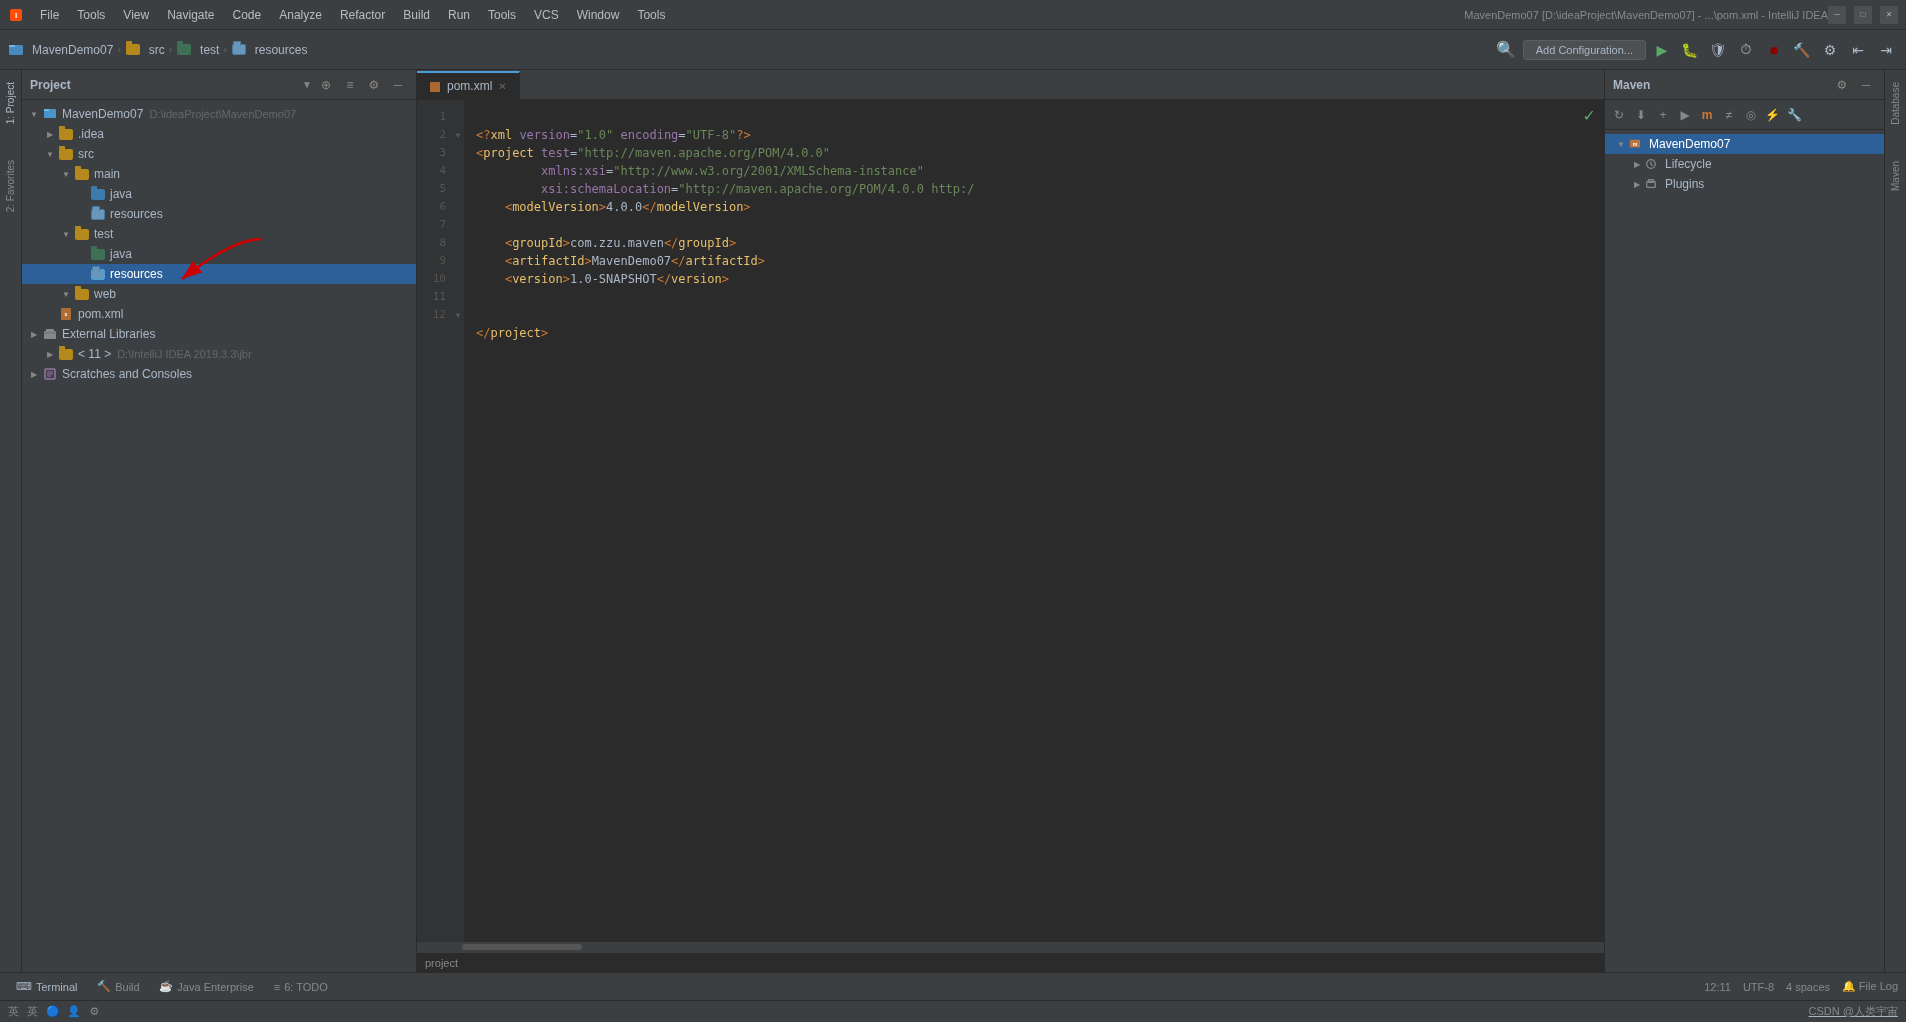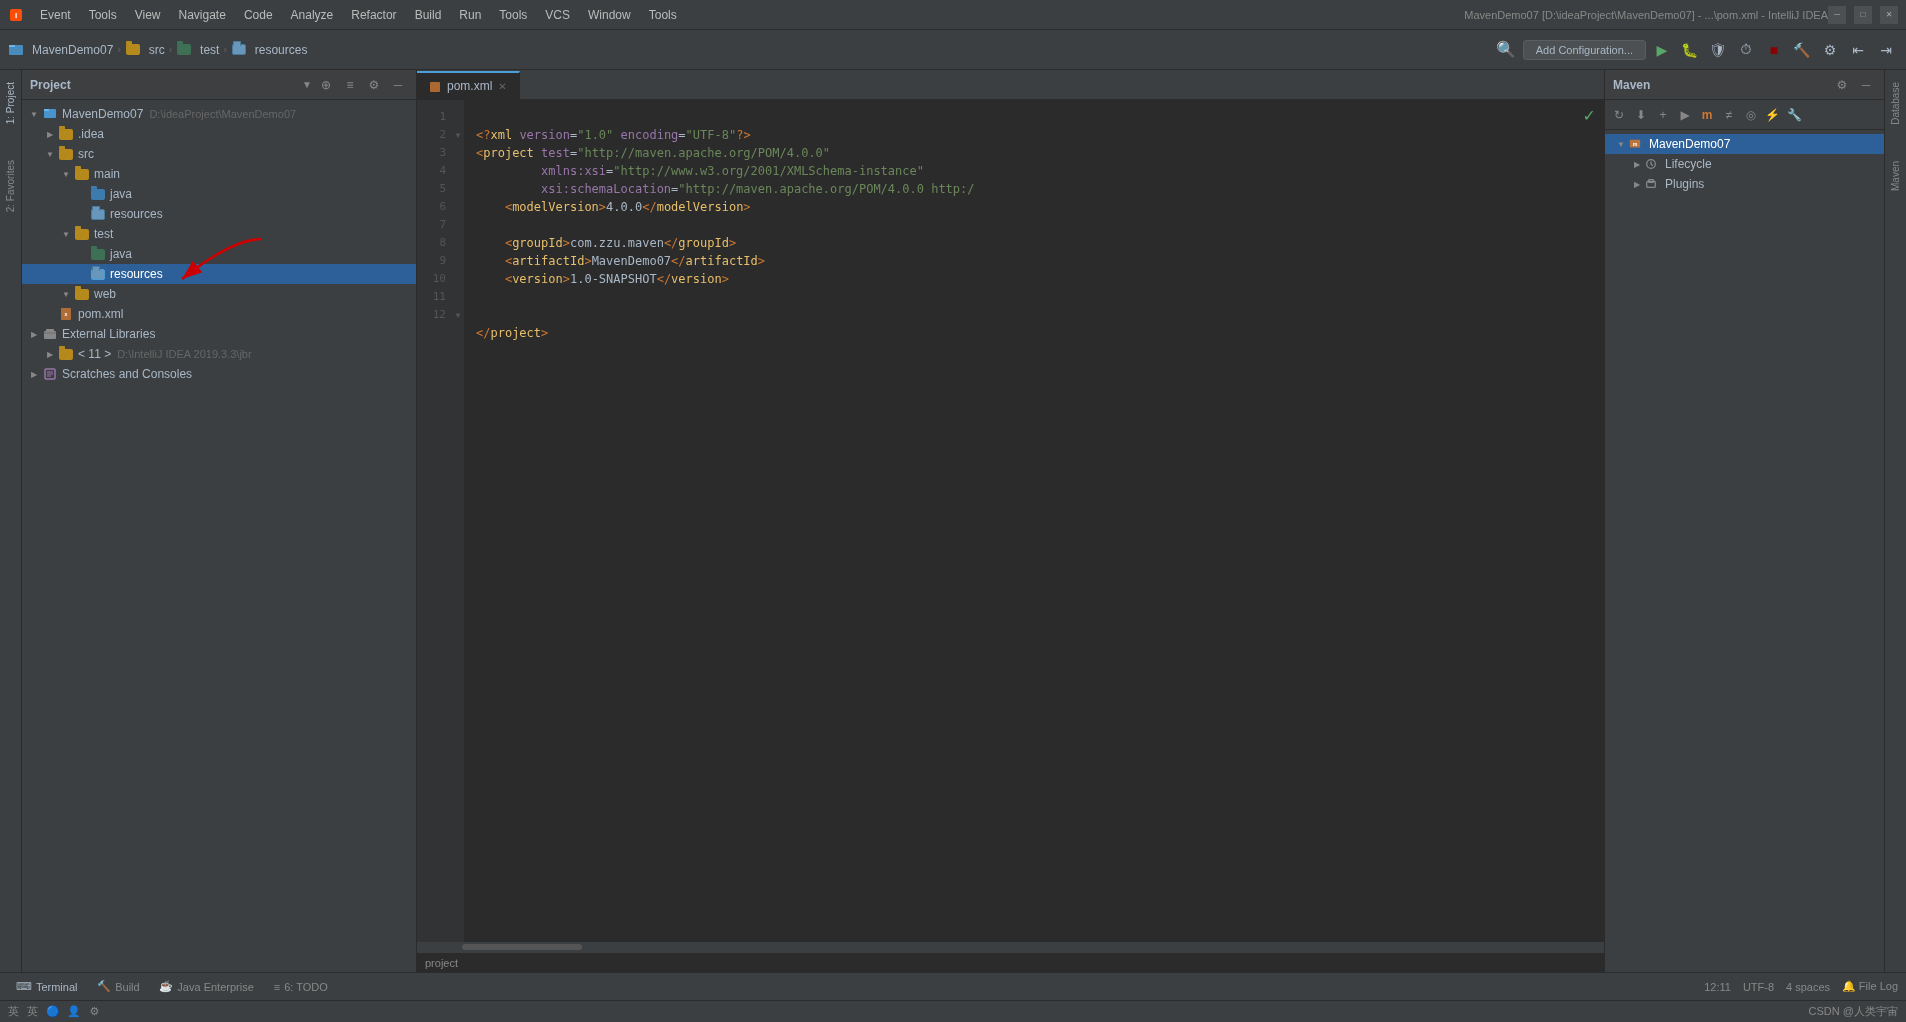--- a/index.html
+++ b/index.html
@@ -479,20 +479,21 @@
     .status-item {
       font-size: 11px;
       color: #888;
       cursor: pointer;
     }
     .status-right {
       margin-left: auto;
       display: flex;
       align-items: center;
       gap: 12px;
+      text-decoration: underline;
     }
 
     
     ::-webkit-scrollbar { width: 6px; height: 6px; }
     ::-webkit-scrollbar-track { background: #3c3f41; }
     ::-webkit-scrollbar-thumb { background: #555; border-radius: 3px; }
 
     .editor-wrapper {
       position: relative;
       flex: 1;
@@ -562,21 +563,21 @@
 <body>
 
 <div class="title-bar">
   <div class="title-bar-logo">
     <svg width="16" height="16" viewBox="0 0 16 16">
       <rect x="2" y="2" width="12" height="12" rx="2" fill="#FC4E08"></rect>
       <text x="8" y="11" text-anchor="middle" fill="white" font-size="8" font-weight="bold">I</text>
     </svg>
   </div>
   <div class="title-bar-menu">
-    <span class="menu-item">Event</span>
+    <span class="menu-item">File</span>
     <span class="menu-item">Tools</span>
     <span class="menu-item">View</span>
     <span class="menu-item">Navigate</span>
     <span class="menu-item">Code</span>
     <span class="menu-item">Analyze</span>
     <span class="menu-item">Refactor</span>
     <span class="menu-item">Build</span>
     <span class="menu-item">Run</span>
     <span class="menu-item">Tools</span>
     <span class="menu-item">VCS</span>

